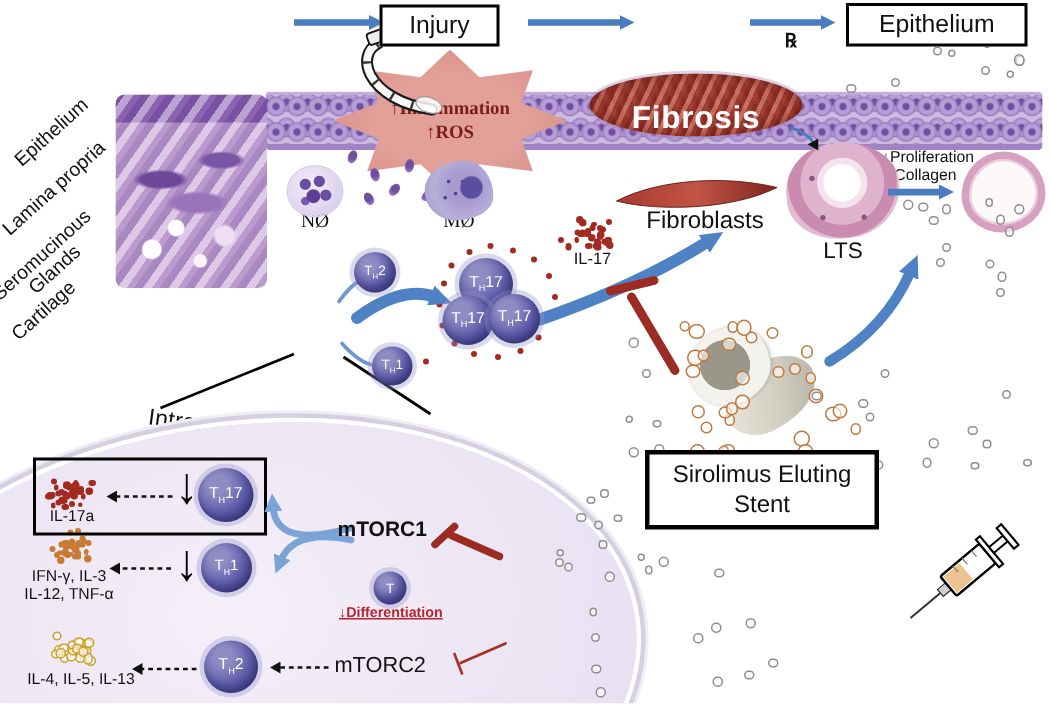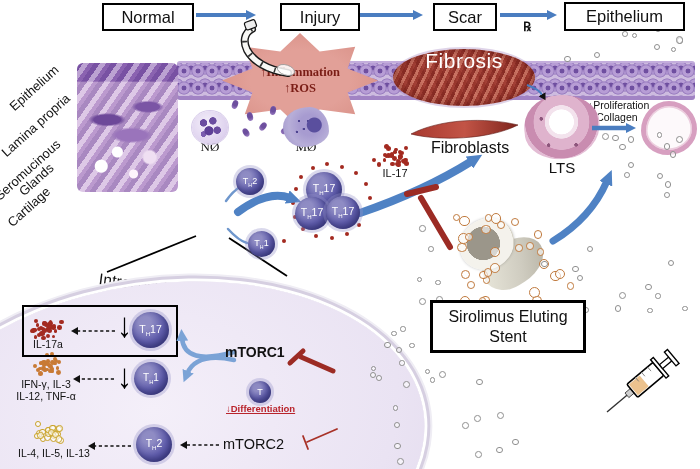--- a/index.html
+++ b/index.html
@@ -71,27 +71,27 @@
         radial-gradient(circle 8px at 68% 45%, #5a4f9e 0 7px, rgba(0,0,0,0) 8px),
         radial-gradient(circle 1.2px at 35% 35%, #4d4390 0 1px, rgba(0,0,0,0) 1.4px),
         radial-gradient(circle 1.2px at 45% 55%, #4d4390 0 1px, rgba(0,0,0,0) 1.4px),
         radial-gradient(circle 1.2px at 30% 62%, #4d4390 0 1px, rgba(0,0,0,0) 1.4px),
         radial-gradient(circle 1.2px at 55% 35%, #4d4390 0 1px, rgba(0,0,0,0) 1.4px),
         radial-gradient(circle at 58% 45%, #a79bd0 0 30%, #b7aed8 60%, #9e92c9);}
   .debris{position:absolute;width:6px;height:9px;border-radius:50%;z-index:4;
       background:radial-gradient(circle at 50% 40%, #6d4f9e 0 35%, #9d7fc4 90%);}
 
   
-  #fibrosis{position:absolute;left:393px;top:49px;width:142px;height:57px;border-radius:50%;z-index:4;
+  #fibrosis{position:absolute;left:393px;top:49px;width:142px;height:42px;border-radius:50%;z-index:4;
       background-color:#b04f45;
       background-image:
         repeating-linear-gradient(115deg, rgba(118,28,22,.55) 0 3px, rgba(226,148,126,.5) 3px 6px, rgba(148,48,38,.5) 6px 9px),
         repeating-linear-gradient(62deg, rgba(130,40,30,.4) 0 4px, rgba(0,0,0,0) 4px 8px);
       box-shadow:inset 0 0 10px rgba(90,20,15,.6), 0 0 0 2px rgba(160,130,190,.35);
-      display:flex;align-items:flex-start;justify-content:center;}
+      display:flex;align-items:flex-end;justify-content:center;font-weight:bold;}
   #fibrosis-title{color:#fff;font-size:21px;letter-spacing:.5px;}
 
   
   .tcell{position:absolute;border-radius:50%;display:flex;align-items:center;justify-content:center;
       color:#fff;z-index:7;
       background:radial-gradient(circle at 35% 30%, #8f8cc4 0 18%, #615ead 55%, #413f92 100%);
       box-shadow:inset -2px -3px 6px rgba(25,25,75,.5), 0 0 0 3px rgba(150,145,200,.35);}
   .tcell sub{font-size:.58em;}
 
   
@@ -541,19 +541,17 @@
       <rect x="34.5" y="-7" width="14" height="14" fill="#ecc28e"></rect>
       <line x1="44" y1="-8.5" x2="44" y2="-3" stroke="#777" stroke-width=".8"></line>
       <line x1="52" y1="-8.5" x2="52" y2="-3" stroke="#777" stroke-width=".8"></line>
       <line x1="60" y1="-8.5" x2="60" y2="-3" stroke="#777" stroke-width=".8"></line>
       <rect x="67" y="-12" width="3.5" height="24" fill="#fff" stroke="#000" stroke-width="1.4"></rect>
       <rect x="70.5" y="-2.5" width="12" height="5" fill="#fff" stroke="#000" stroke-width="1.3"></rect>
       <rect x="82.5" y="-9" width="4" height="18" fill="#fff" stroke="#000" stroke-width="1.4"></rect>
     </g>
   </svg>
 
-  <div class="flow-box" style="left:102px;top:3px;width:88px;">Normal</div>
-  <div class="flow-box" style="left:280px;top:3px;width:76px;">Injury</div>
-  <div class="flow-box" style="left:433px;top:3px;width:60px;">Scar</div>
+  <div class="flow-box" style="left:253px;top:3px;width:76px;">Injury</div>
   <div class="flow-box" style="left:564px;top:2px;width:117px;height:25px;">Epithelium</div>
   <div class="lbl serif" style="left:523px;top:20px;font-size:13px;font-weight:bold;z-index:9;">℞</div>
 
 </div>
 
 </body></html>

